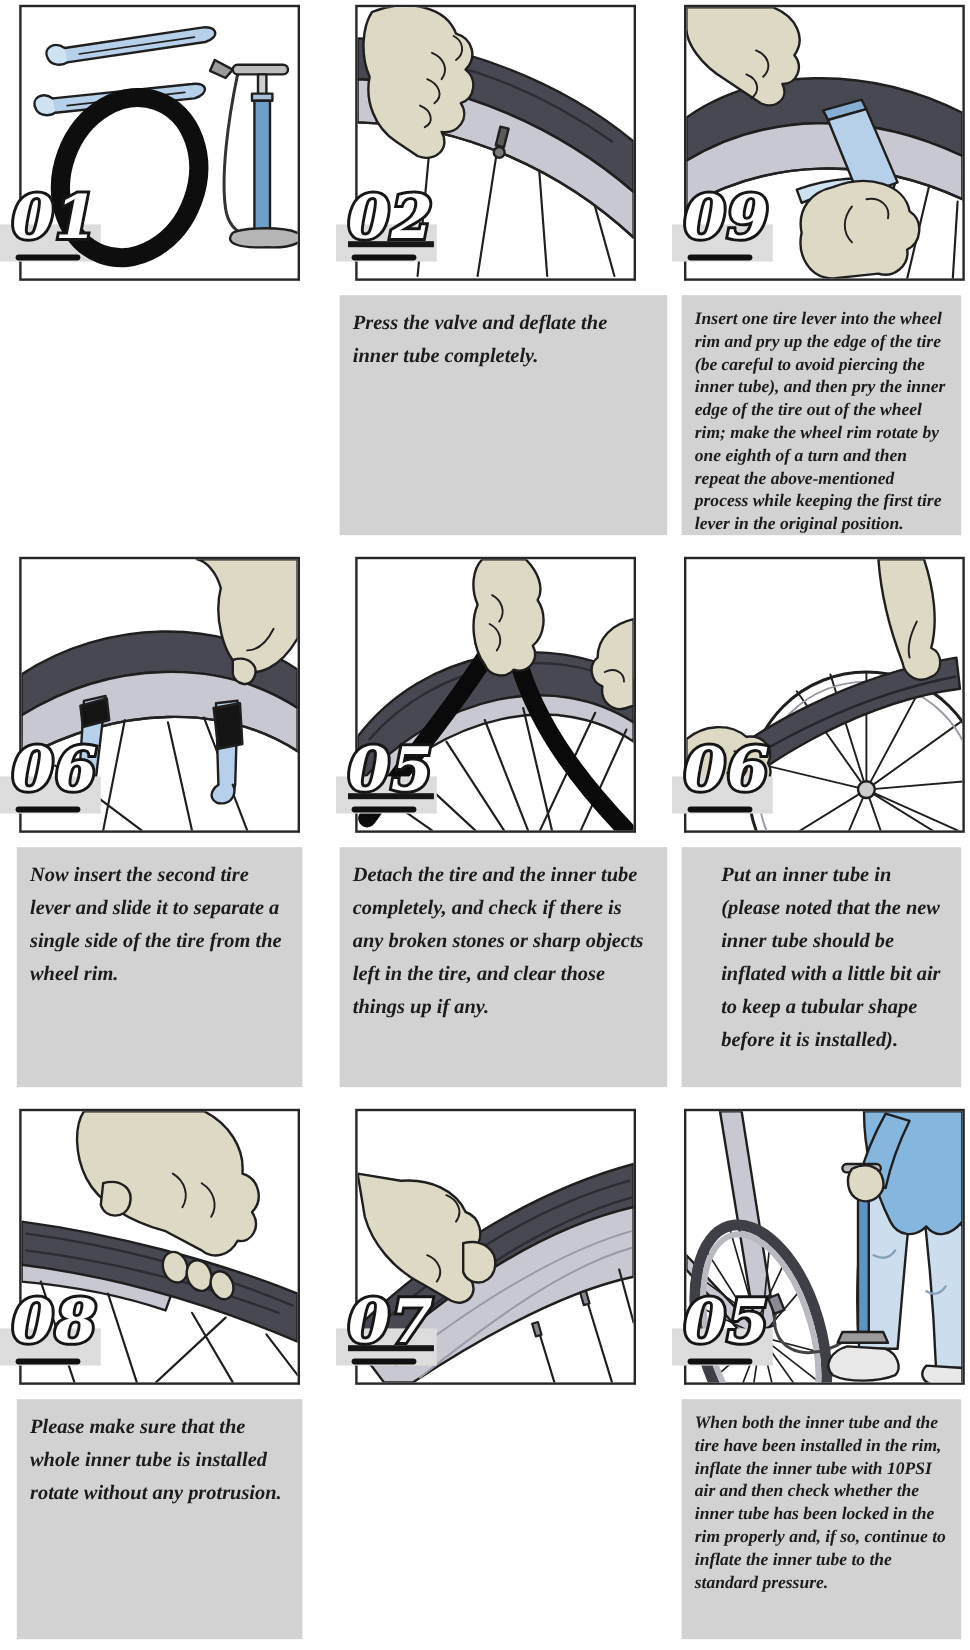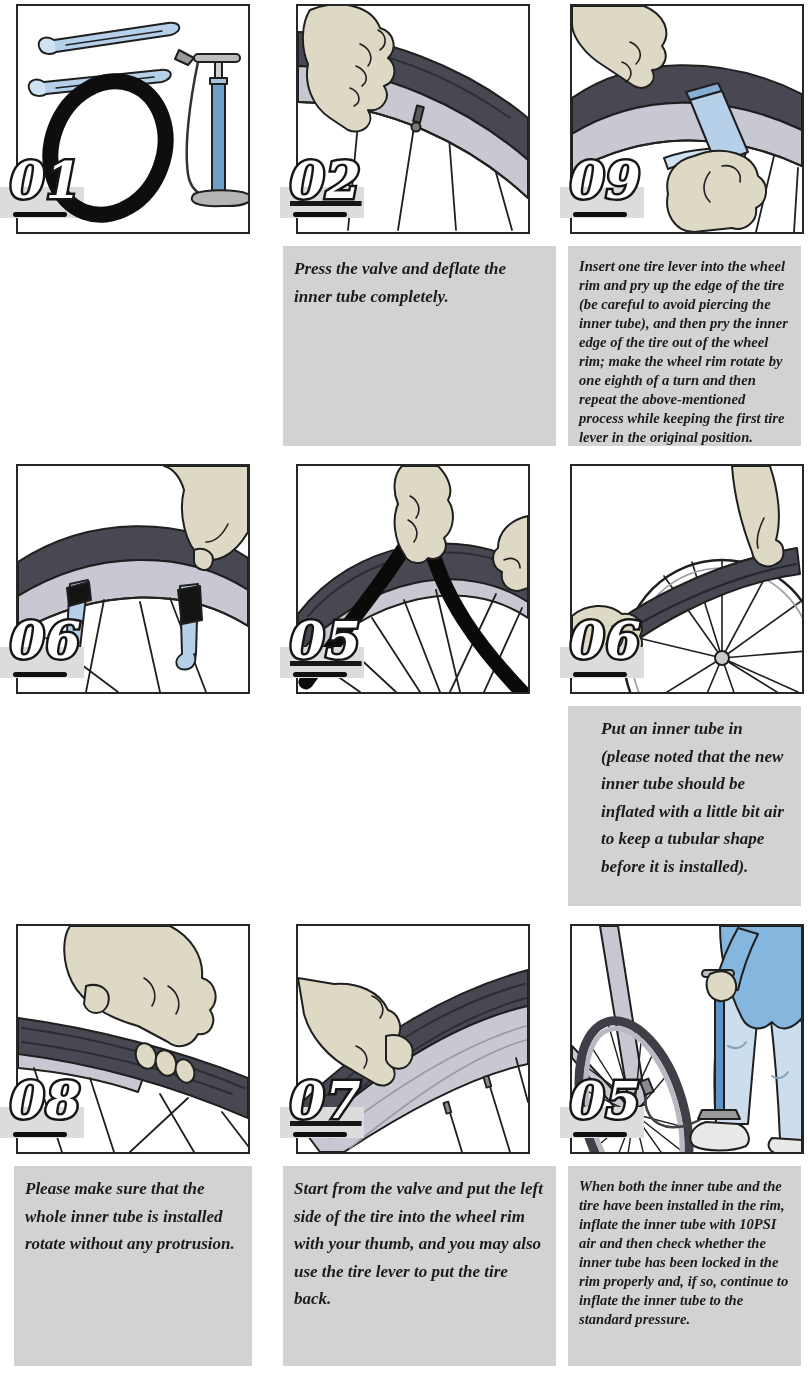--- a/index.html
+++ b/index.html
@@ -148,20 +148,21 @@
         <g>
           <path d="M146,0 L230,0 L230,66 C216,90 196,100 182,90 C168,80 160,48 166,24 C162,10 154,2 146,0 Z" fill="#ded9c5"></path>
           <path d="M176,84 C188,80 198,88 194,98 C190,108 178,104 176,96 Z" fill="#ded9c5"></path>
           <path d="M210,58 C204,70 196,76 188,76" fill="none" stroke-width="1.6"></path>
         </g>
       </g>
     </svg>
     <div class="plaque"></div>
     <div class="stepnum">06</div>
     <div class="underbar"></div>
+    <div class="desc">Now insert the second tire lever and slide it to separate a single side of the tire from the wheel rim.</div>
   </section>
 
   <section class="cell c2 r2">
     <div class="frame"></div>
     <svg class="art" viewBox="0 0 230 226">
       <g stroke="#1f1f1f" stroke-width="2" stroke-linejoin="round" stroke-linecap="round">
         <path d="M0,186 C70,108 165,92 230,134 L230,152 C168,110 75,126 0,206 Z" fill="#c8c8d2"></path>
         <g stroke-width="1.8">
           <path d="M22,198 L62,226 M44,176 L98,226 M74,152 L122,226 M106,134 L142,226 M138,124 L162,226 M198,128 L152,226 M224,142 L186,226"></path>
         </g>
@@ -177,20 +178,21 @@
         </g>
         <g>
           <path d="M230,50 C212,54 200,66 200,82 C192,88 194,102 204,106 C202,118 212,128 224,124 L230,122 Z" fill="#ded9c5"></path>
           <path d="M206,94 C214,90 222,94 222,102" fill="none" stroke-width="1.6"></path>
         </g>
       </g>
     </svg>
     <div class="plaque"></div>
     <div class="stepnum">05</div>
     <div class="underbar"></div>
+    <div class="desc">Detach the tire and the inner tube completely, and check if there is any broken stones or sharp objects left in the tire, and clear those things up if any.</div>
   </section>
 
   <section class="cell c3 r2">
     <div class="frame"></div>
     <svg class="art" viewBox="0 0 230 226">
       <g stroke="#1f1f1f" stroke-width="2" stroke-linejoin="round" stroke-linecap="round">
         <g stroke-width="1.6">
           <path d="M150,192 L150,94 M150,192 L196,106 M150,192 L228,136 M150,192 L246,184 M150,192 L234,244 M150,192 L182,284 M150,192 L112,282 M150,192 L66,244 M150,192 L58,170 M150,192 L92,110 M150,192 L226,226 M150,192 L120,96"></path>
         </g>
         <circle cx="150" cy="192" r="98" fill="none" stroke-width="2.5"></circle>
@@ -256,21 +258,20 @@
         <g>
           <path d="M0,52 L36,58 C60,56 82,66 90,84 C102,88 106,104 98,114 C108,120 106,136 94,140 C102,152 90,164 78,158 L54,144 C30,132 12,110 6,88 Z" fill="#ded9c5"></path>
           <path d="M88,110 C104,106 118,116 114,132 C110,146 92,146 88,134 Z" fill="#ded9c5"></path>
           <path d="M58,120 C68,124 72,134 66,142 M74,70 C84,74 88,84 82,92" fill="none" stroke-width="1.6"></path>
         </g>
       </g>
     </svg>
     <div class="plaque"></div>
     <div class="stepnum">07</div>
     <div class="underbar"></div>
-    <div class="desc">Start from the valve and put the left side of the tire into the wheel rim with your thumb, and you may also use the tire lever to put the tire back.</div>
   </section>
 
   <section class="cell c3 r3">
     <div class="frame"></div>
     <svg class="art" viewBox="0 0 230 226">
       <g stroke="#1f1f1f" stroke-width="2" stroke-linejoin="round" stroke-linecap="round">
         <g>
           <path d="M28,0 L46,0 L74,178 L58,184 Z" fill="#c8c8d2"></path>
           <path d="M0,120 L58,182 L52,192 L0,132 Z" fill="#c8c8d2"></path>
         </g>

